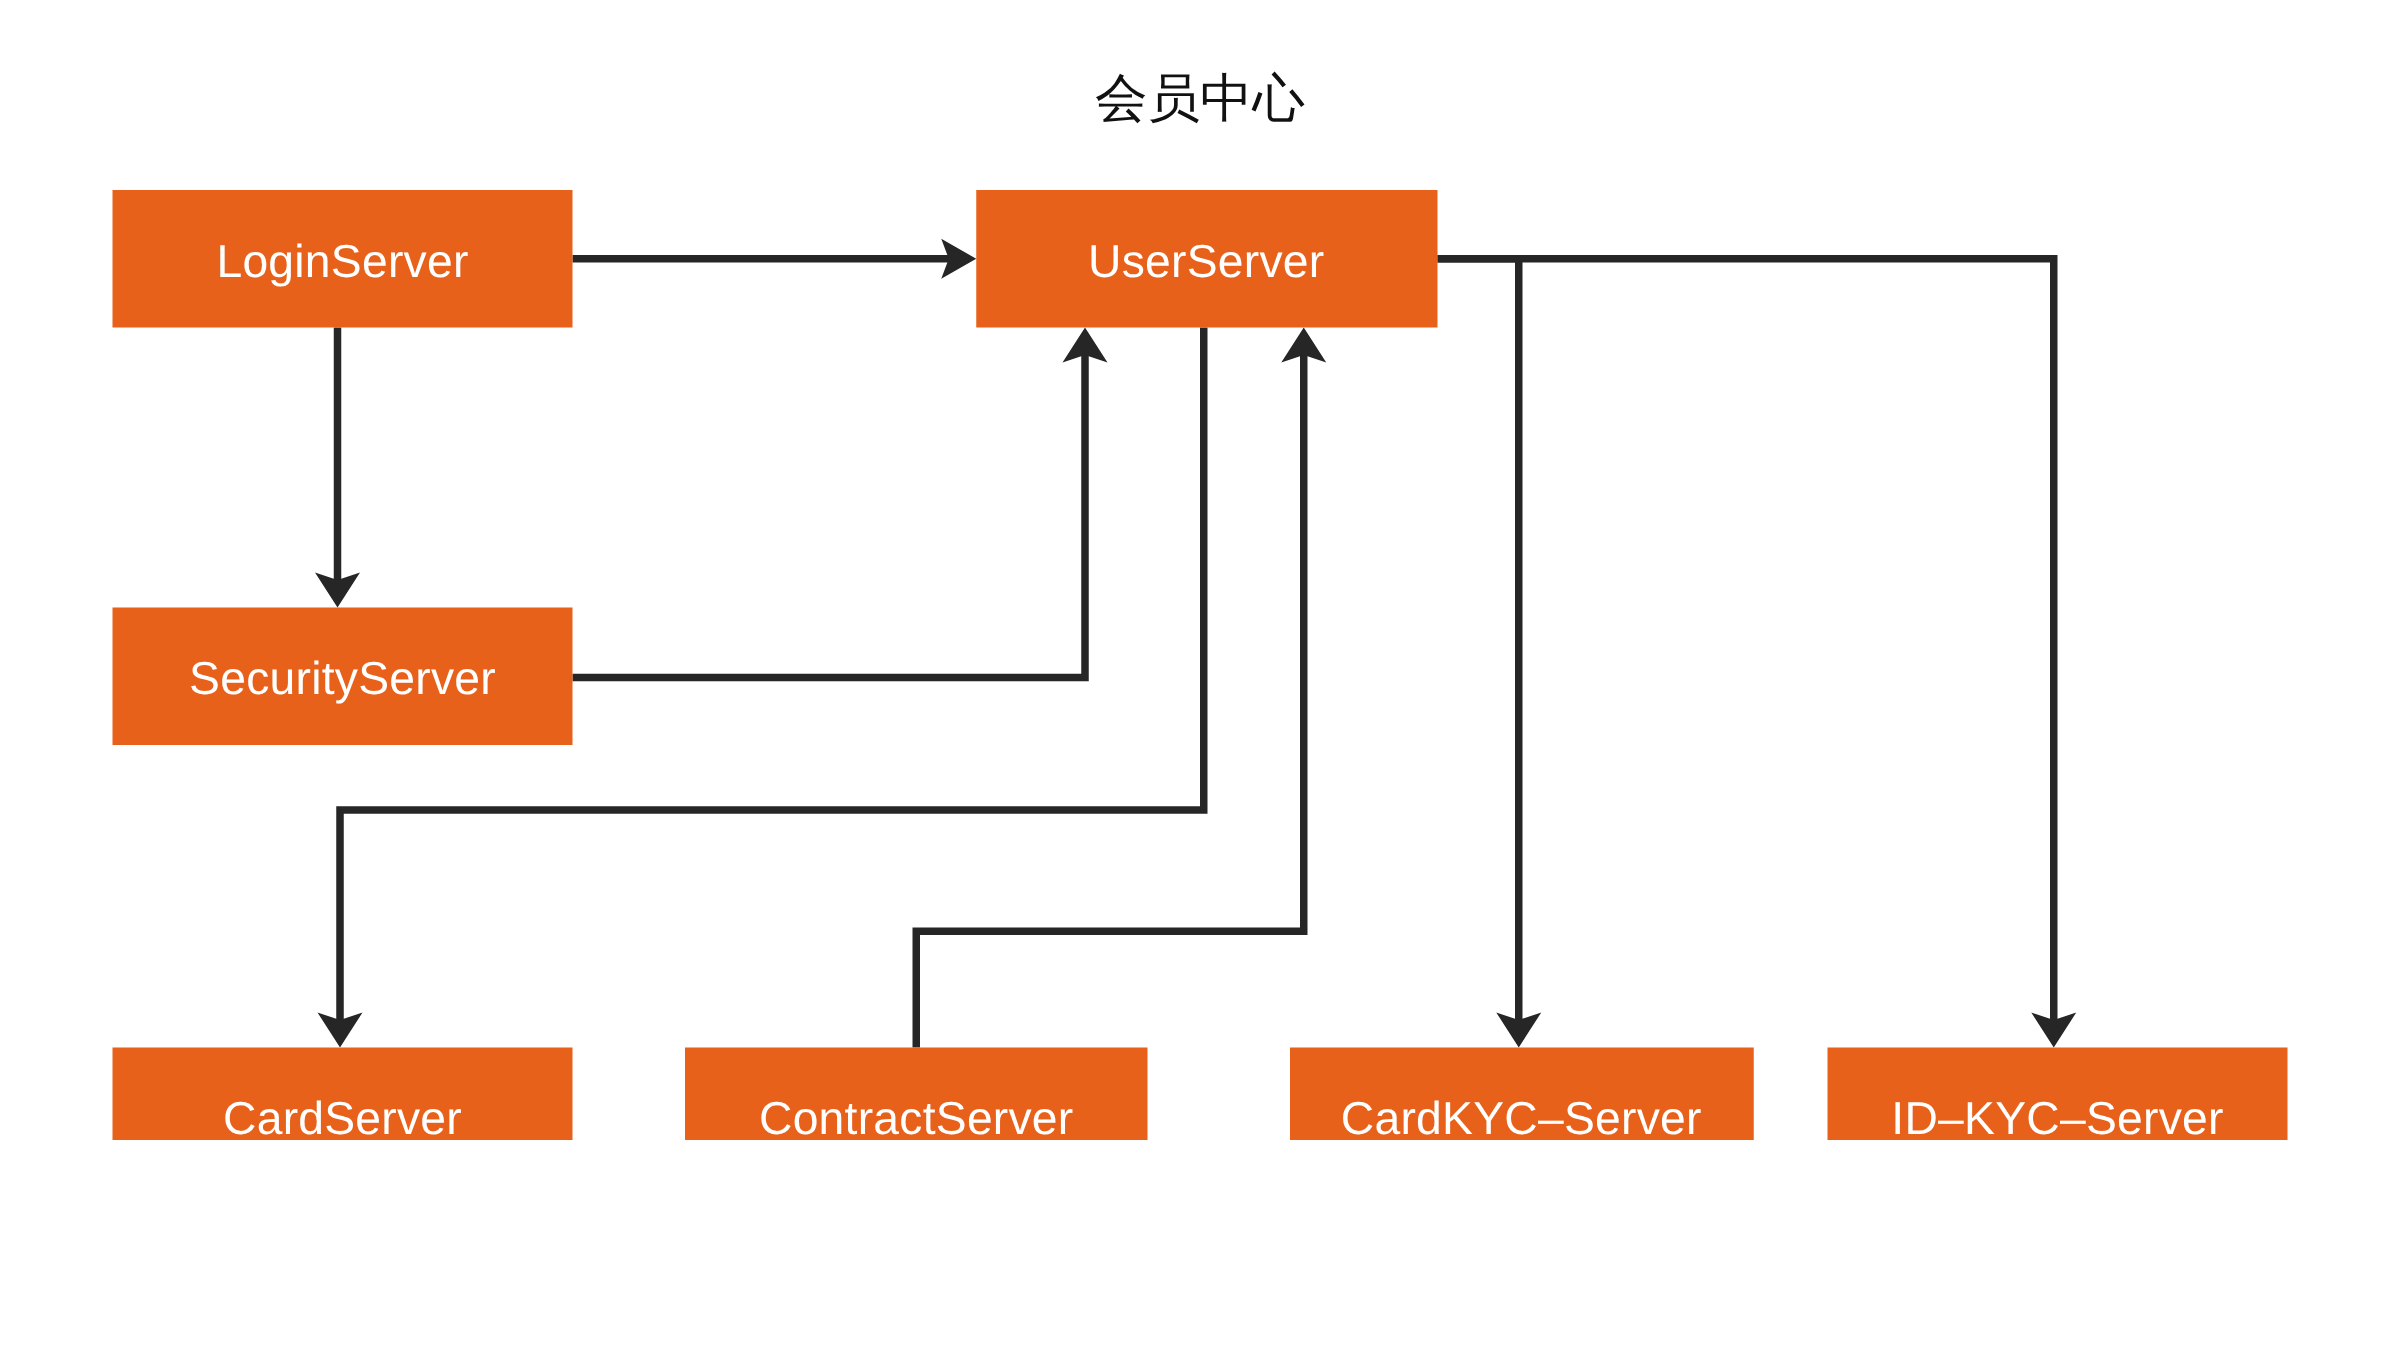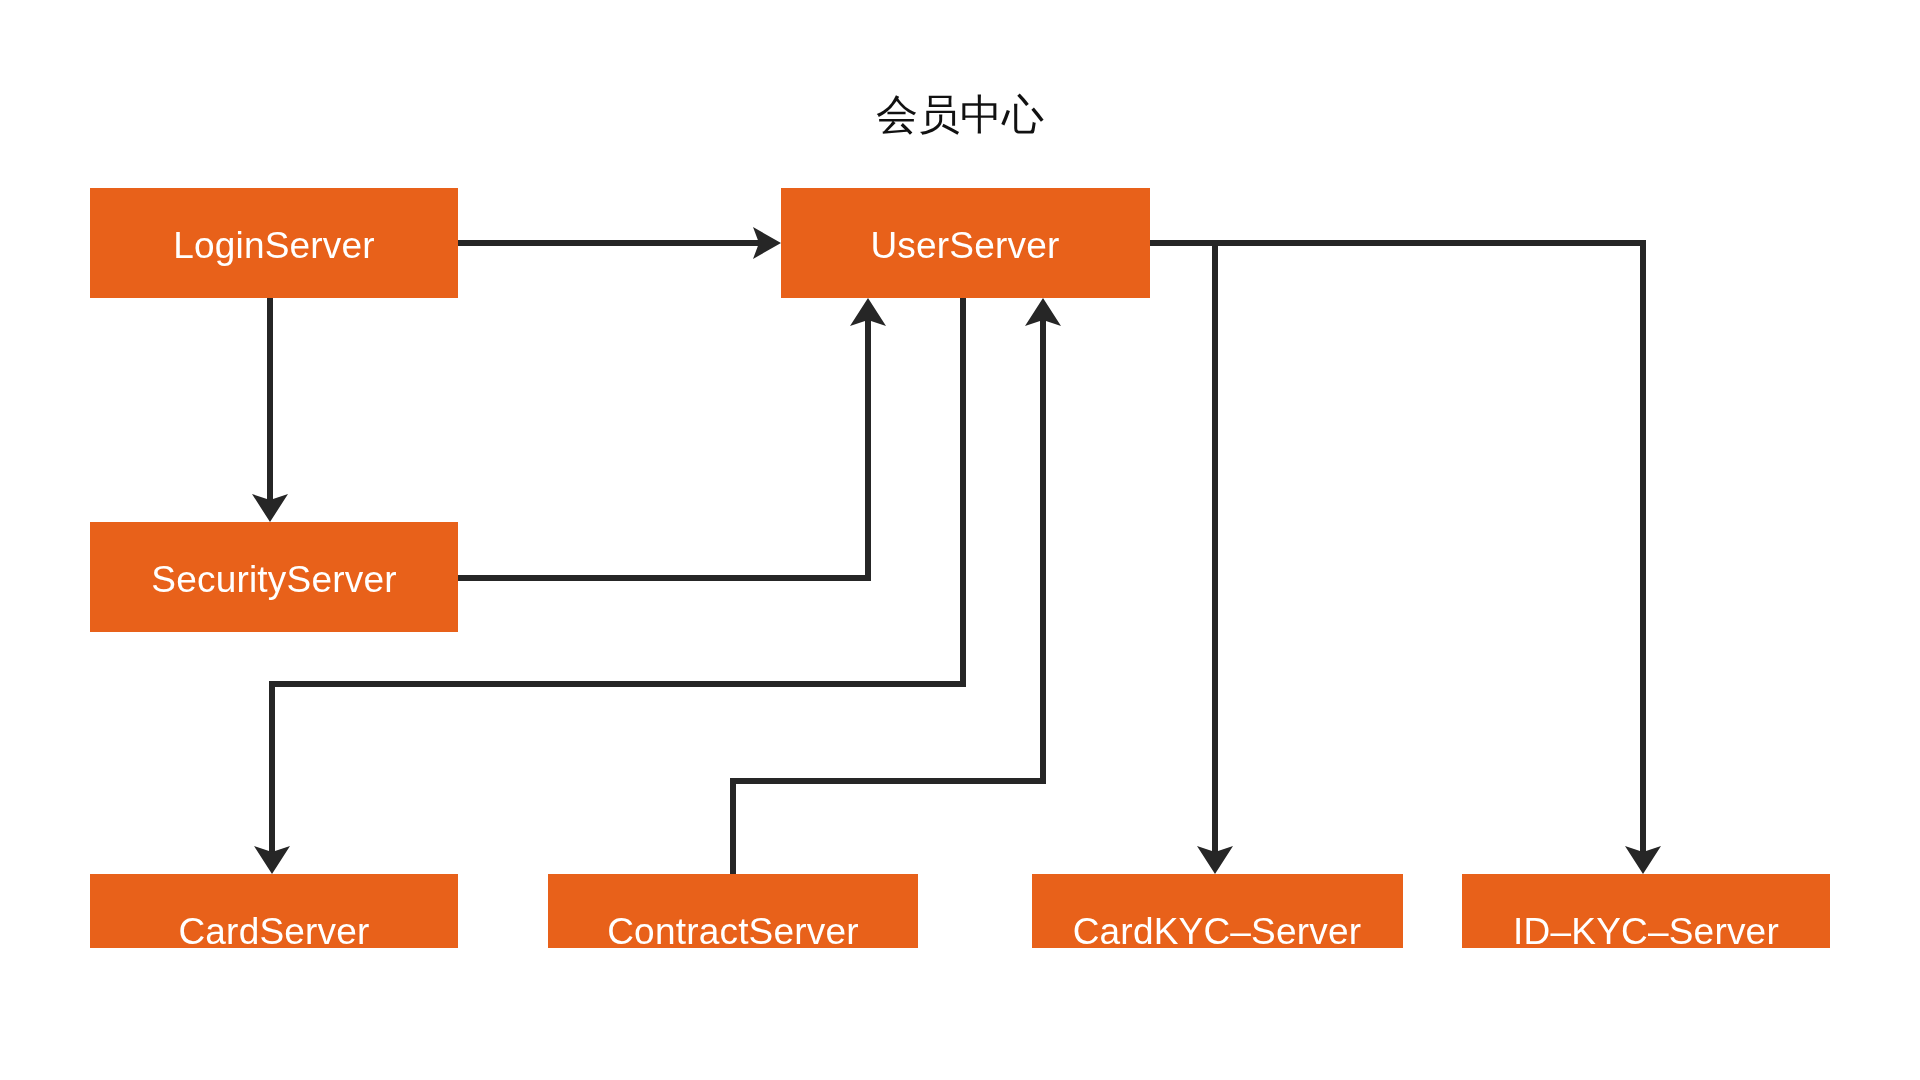--- a/index.html
+++ b/index.html
@@ -7,21 +7,20 @@
     padding: 0;
     background: #ffffff;
   }
   #canvas {
     position: relative;
     width: 1920px;
     height: 912px;
     background: #ffffff;
     overflow: hidden;
     font-family: "Liberation Sans", "DejaVu Sans", sans-serif;
-    margin-top: 36px;
   }
   #diagram-svg {
     position: absolute;
     left: 0;
     top: 0;
     width: 1920px;
     height: 1080px;
   }
   .node-rect {
     fill: #E8611A;

